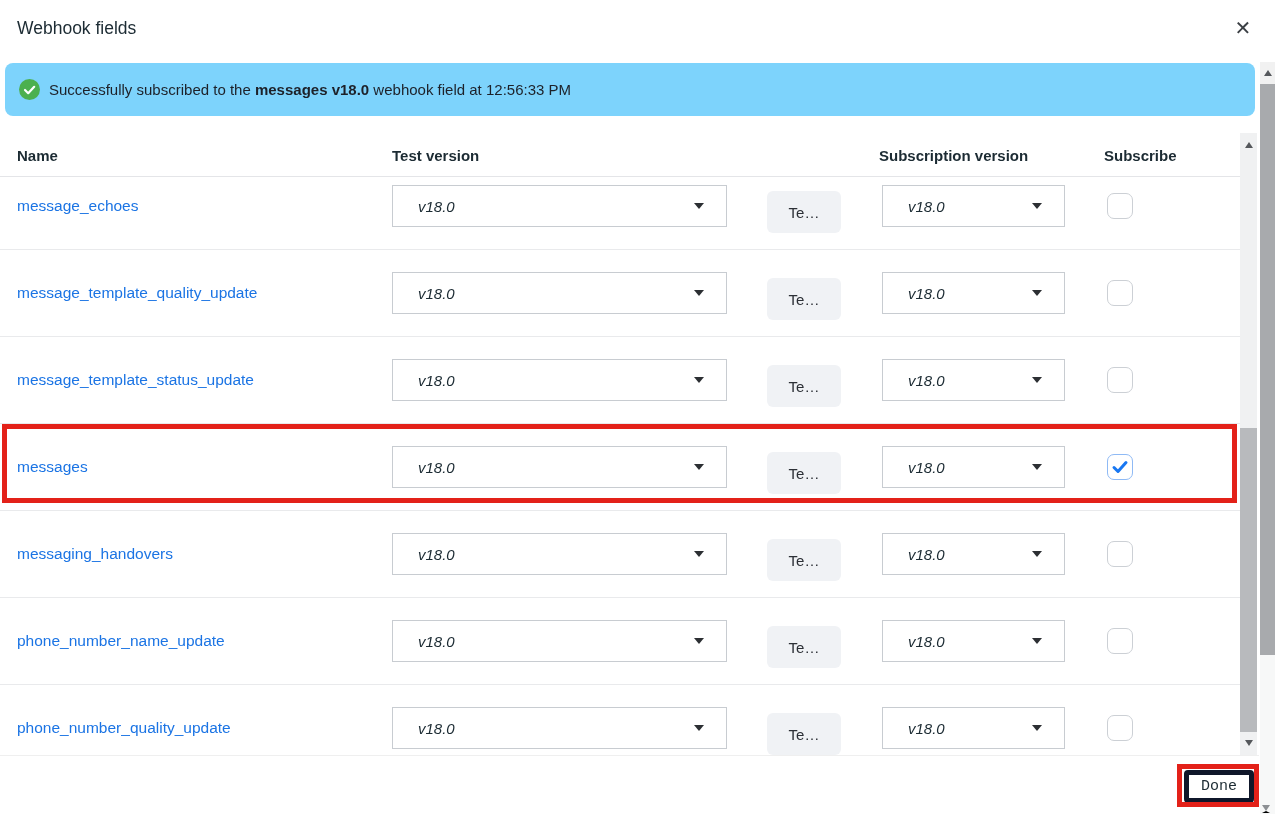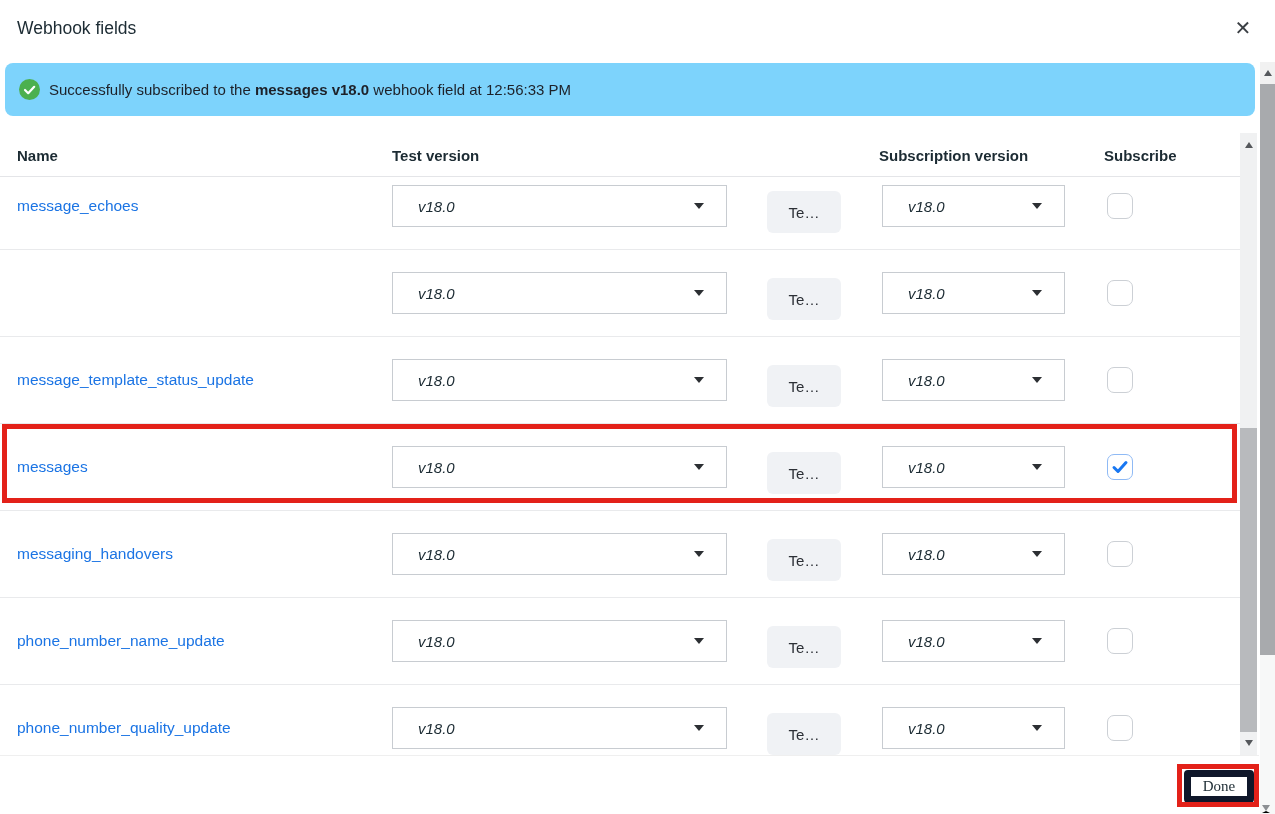--- a/index.html
+++ b/index.html
@@ -71,22 +71,22 @@
   .tri-up{width:0;height:0;border-left:4.5px solid transparent;border-right:4.5px solid transparent;border-bottom:6px solid #55585c;}
   .tri-down{width:0;height:0;border-left:4.5px solid transparent;border-right:4.5px solid transparent;border-top:6px solid #55585c;}
   .table-scrollbar .thumb{position:absolute;left:0;width:100%;top:295px;height:304px;background:#b8babd;cursor:grab;}
   .page-scrollbar{position:absolute;left:1260px;top:62px;width:15px;height:752px;background:#f7f8f8;}
   .page-scrollbar .btn-up{position:absolute;left:0;top:0;width:100%;height:22px;background:#f1f1f1;display:flex;align-items:center;justify-content:center;border:none;cursor:pointer;padding:0;}
   .page-scrollbar .thumb{position:absolute;left:0;top:22px;width:100%;height:571px;background:#a8aaad;cursor:grab;}
   .page-scrollbar .btn-down{position:absolute;left:2px;bottom:1px;width:0;height:0;border-left:4.5px solid transparent;border-right:4.5px solid transparent;border-top:6px solid #8d9094;background:transparent;padding:0;cursor:pointer;}
   
   .footer{position:absolute;left:0;top:755px;width:1259px;height:59px;background:#fff;border-top:1px solid #efefef;}
   .done-btn{
-    position:absolute;left:1184px;top:14px;width:70px;height:33px;background:#fff;border:7px solid #0f172a;
-    border-radius:4px;font-family:Liberation Serif, serif;font-size:15px;color:#1c2b33;cursor:pointer;
+    position:absolute;left:1184px;top:14px;width:70px;height:33px;background:#fff;border:5px solid #0f172a;
+    border-radius:4px;font-family:Liberation Mono, monospace;font-size:15px;color:#1c2b33;cursor:pointer;
   }
   
   .annotation{position:absolute;border:5px solid #e32119;box-sizing:border-box;pointer-events:none;background:transparent;}
   .annotation-row{left:2px;top:424px;width:1235px;height:79px;}
   .annotation-done{left:1177px;top:764px;width:82px;height:43px;}
 </style>
 </head>
 <body>
 
 <div class="stage">
@@ -122,20 +122,21 @@
       <button class="test-btn">Te…</button>
       <div class="dropdown dd-sub">
         <span class="dd-value">v18.0</span>
         <span class="caret"></span>
       </div>
       <div class="checkbox">
         
       </div>
     </div>
         <div class="row">
+      <a class="row-name">message_template_quality_update</a>
       <div class="dropdown dd-test">
         <span class="dd-value">v18.0</span>
         <span class="caret"></span>
       </div>
       <button class="test-btn">Te…</button>
       <div class="dropdown dd-sub">
         <span class="dd-value">v18.0</span>
         <span class="caret"></span>
       </div>
       <div class="checkbox">

